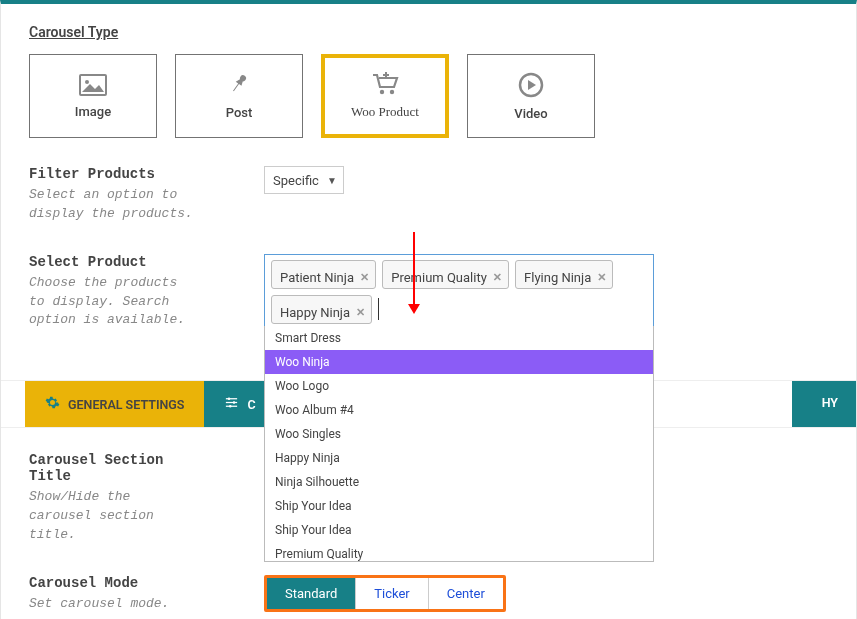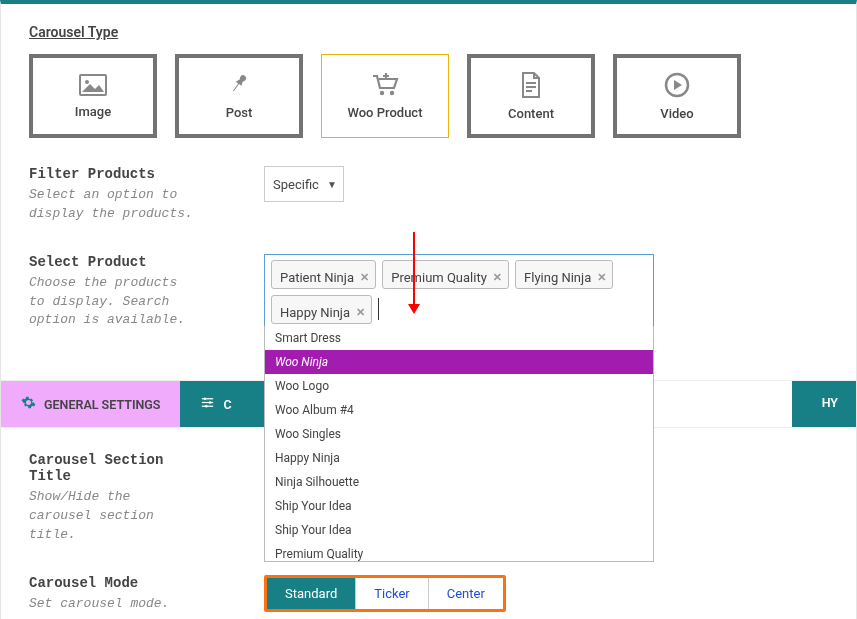--- a/index.html
+++ b/index.html
@@ -26,31 +26,32 @@
     text-decoration: underline;
   }
   .carousel-type-row {
     display: flex;
     gap: 18px;
     margin-bottom: 28px;
   }
   .type-card {
     width: 128px;
     height: 84px;
-    border: 4px solid #737373;
+    border: 1px solid #737373;
     display: flex;
     flex-direction: column;
     align-items: center;
     justify-content: center;
     gap: 8px;
     cursor: pointer;
     background:#fff;
   }
   .type-card.selected {
-    border: 1px solid #eab308;
+    border: 4px solid #eab308;
+    font-family: Liberation Serif, serif;
   }
   .type-card .icn {
     color: #888;
     display:flex;
     align-items:center;
     justify-content:center;
   }
   .type-card .lbl {
     font-size: 13px;
     color: #444;
@@ -81,21 +82,21 @@
     line-height: 1.45;
   }
   .field-input-col {
     flex: 1;
     position: relative;
   }
   .select-wrap {
     display:inline-flex;
     align-items:center;
     border:1px solid #ccc;
-    height:36px;
+    height:28px;
     padding: 0 6px 0 8px;
     background:#fff;
     gap:8px;
   }
   .select-wrap .caret { color:#555; font-size:10px; }
 
   
   .ms-box {
     width: 390px;
     border: 1px solid #5b9dd9;
@@ -151,23 +152,22 @@
     width: calc(100% + 2px);
   }
   .ms-option {
     padding: 5px 10px;
     font-size: 12px;
     color: #444;
     cursor: pointer;
     white-space: nowrap;
   }
   .ms-option.highlight {
-    background: #a21caf;
+    background: #8b5cf6;
     color: #fff;
-    font-style: italic;
   }
 
   
   .tabs-wrap {
     margin: 0 -28px;
     position: relative;
   }
   .tabs {
     display: flex;
     background: #fff;
@@ -178,22 +178,23 @@
     padding: 14px 20px;
     display: flex;
     align-items: center;
     gap: 8px;
     font-size: 12.5px;
     font-weight: 600;
     cursor: pointer;
   }
   .tab .gicn { color: #178087; }
   .tab.active {
-    background: #f0abfc;
-    color: #444;
+    background: #eab308;
+    color: #444;
+    margin-left: 24px;
   }
   .tab.inactive {
     background: #178087;
     color: #fff;
   }
   .tab.inactive .gicn { color:#fff; }
   .tab.cut-right {
     padding-right: 60px;
     position: relative;
     z-index: 1;
@@ -300,32 +301,20 @@
             <path d="M2 3 L6 3 L9 15 L23 15 L26 6 L8 6" fill="none" stroke="#888" stroke-width="2.2"></path>
             <circle cx="11" cy="20" r="2.2" fill="#888"></circle>
             <circle cx="21" cy="20" r="2.2" fill="#888"></circle>
             <rect x="14" y="0" width="2" height="6" fill="#888"></rect>
             <rect x="12" y="2" width="6" height="2" fill="#888"></rect>
           </svg>
       </span>
       <span class="lbl">Woo Product</span>
     </div>
 
-    <div class="type-card">
-      <span class="icn">
-        <svg width="22" height="26" viewBox="0 0 22 26">
-            <path d="M3 1 L14 1 L19 6 L19 25 L3 25 Z" fill="none" stroke="#888" stroke-width="2"></path>
-            <path d="M14 1 L14 6 L19 6" fill="none" stroke="#888" stroke-width="2"></path>
-            <line x1="6" y1="11" x2="16" y2="11" stroke="#888" stroke-width="2"></line>
-            <line x1="6" y1="15" x2="16" y2="15" stroke="#888" stroke-width="2"></line>
-            <line x1="6" y1="19" x2="12" y2="19" stroke="#888" stroke-width="2"></line>
-          </svg>
-      </span>
-      <span class="lbl">Content</span>
-    </div>
 
     <div class="type-card">
       <span class="icn">
         <svg width="26" height="26" viewBox="0 0 26 26">
             <circle cx="13" cy="13" r="11" fill="none" stroke="#888" stroke-width="2.5"></circle>
             <path d="M10 8 L18 13 L10 18 Z" fill="#888"></path>
           </svg>
       </span>
       <span class="lbl">Video</span>
     </div>

